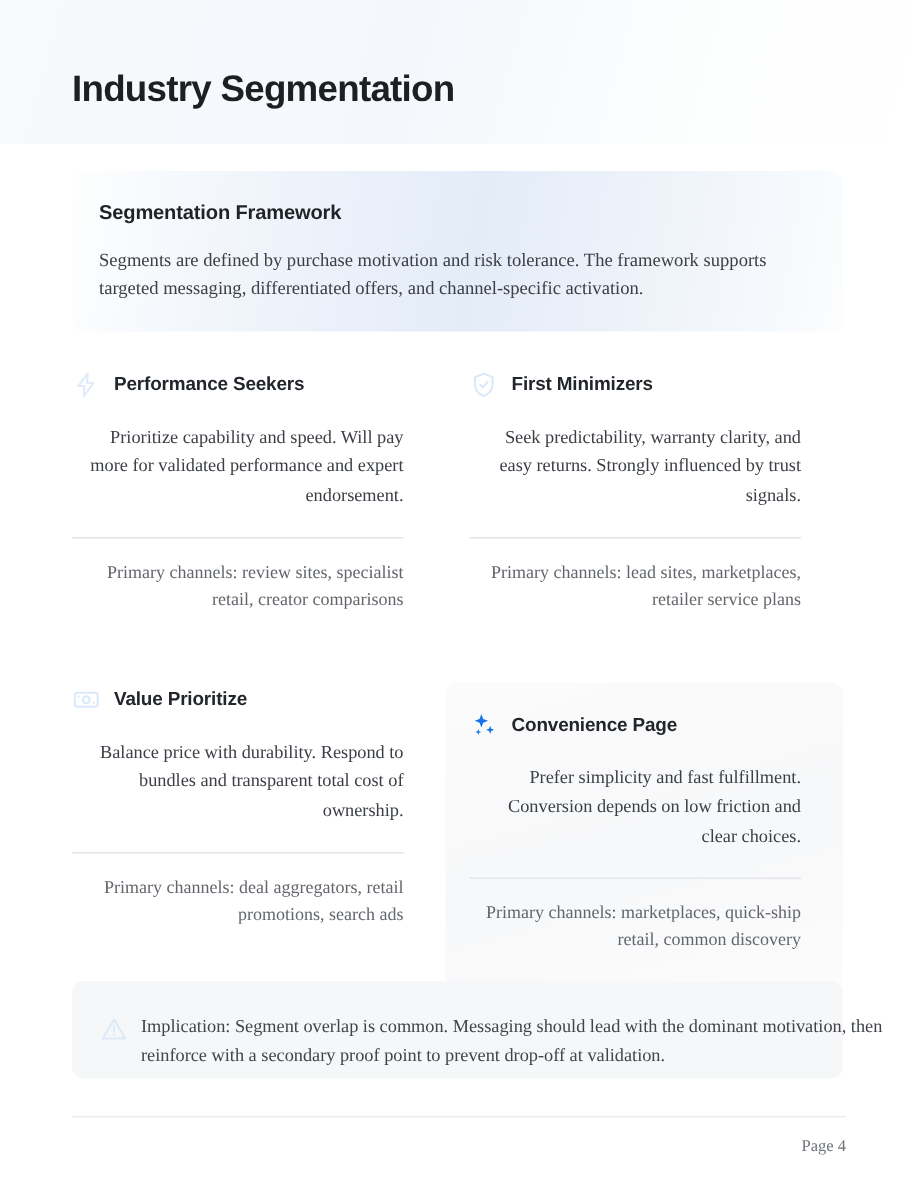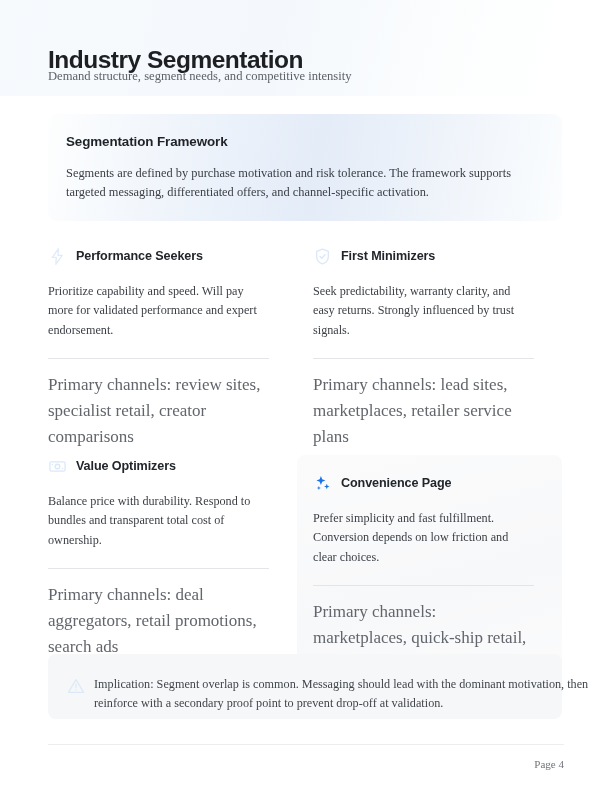--- a/index.html
+++ b/index.html
@@ -93,20 +93,21 @@
     position: absolute;
     left: 48px;
     top: 245px;
     width: 514px;
   }
 
   .card {
     position: absolute;
     width: 233px;
     box-sizing: border-box;
+    text-align: right;
   }
   .card.col-left  { left: 0px; }
   .card.col-right { left: 265px; }
   .card.row-top    { top: 0px; }
   .card.row-bottom { top: 210px; }
 
   .card.highlight {
     background: linear-gradient(165deg, #fbfbfc 0%, #f7f8f9 55%, #fcfcfd 100%);
     border-radius: 8px;
   }
@@ -150,21 +151,21 @@
   .card-divider {
     margin-top: 18px;
     width: 221px;
     height: 1px;
     background: #e3e5e8;
   }
 
   .card-channels {
     margin-top: 13px;
     font-family: "Liberation Serif", serif;
-    font-size: 17px;
+    font-size: 12px;
     color: #62666c;
     line-height: 1.53;
     width: 221px;
   }
 
   
   .implication {
     position: absolute;
     left: 48px;
     top: 654px;
@@ -215,21 +216,20 @@
   }
 </style>
 </head>
 <body>
 
 <div class="page">
 
   <div class="header-band"></div>
 
   <h1 class="page-title">Industry Segmentation</h1>
-  <div class="page-subtitle">Demand structure, segment needs, and competitive intensity</div>
 
   <section class="framework-box">
     <div class="framework-title">Segmentation Framework</div>
     <div class="framework-body">Segments are defined by purchase motivation and risk tolerance. The framework supports targeted messaging, differentiated offers, and channel-specific activation.</div>
   </section>
 
   <div class="cards">
 
     <article class="card col-left row-top">
       <div class="card-inner">
@@ -261,41 +261,41 @@
     </article>
 
     <article class="card col-left row-bottom">
       <div class="card-inner">
         <div class="card-head">
           <svg class="card-icon" viewBox="0 0 24 24">
             <rect x="2.4" y="6.2" width="19.2" height="11.6" rx="2" fill="none" stroke="#dbe8fa" stroke-width="1.7"></rect>
             <circle cx="12" cy="12" r="2.9" fill="none" stroke="#dbe8fa" stroke-width="1.7"></circle>
             <path d="M5.6 9.4v0.1M18.4 14.5v0.1" stroke="#dbe8fa" stroke-width="1.8" stroke-linecap="round"></path>
           </svg>
-          <div class="card-title">Value Optimizers</div>
+          <div class="card-title">Value Prioritize</div>
         </div>
         <div class="card-body">Balance price with durability. Respond to bundles and transparent total cost of ownership.</div>
         <div class="card-divider"></div>
         <div class="card-channels">Primary channels: deal aggregators, retail promotions, search ads</div>
       </div>
     </article>
 
     <article class="card highlight row-bottom">
       <div class="card-inner">
         <div class="card-head">
           <svg class="card-icon" viewBox="0 0 24 24">
             <path d="M10 2.6l1.55 4.1 4.1 1.55-4.1 1.55L10 13.9 8.45 9.8 4.35 8.25l4.1-1.55z" fill="#1a73e8"></path>
             <path d="M17.4 12.4l0.95 2.5 2.5 0.95-2.5 0.95-0.95 2.5-0.95-2.5-2.5-0.95 2.5-0.95z" fill="#1a73e8"></path>
             <path d="M7.4 15.1l0.7 1.85 1.85 0.7-1.85 0.7-0.7 1.85-0.7-1.85L4.85 17.65l1.85-0.7z" fill="#1a73e8"></path>
           </svg>
           <div class="card-title">Convenience Page</div>
         </div>
         <div class="card-body">Prefer simplicity and fast fulfillment. Conversion depends on low friction and clear choices.</div>
         <div class="card-divider"></div>
-        <div class="card-channels">Primary channels: marketplaces, quick-ship retail, social purchase</div>
+        <div class="card-channels">Primary channels: marketplaces, quick-ship retail, common discovery</div>
       </div>
     </article>
 
   </div>
 
   <aside class="implication">
     <svg class="impl-icon" viewBox="0 0 24 24">
       <path d="M12 3.6 1.9 20.4h20.2z" fill="none" stroke="#dde9f8" stroke-width="1.7" stroke-linejoin="round"></path>
       <path d="M12 9.6v4.4" stroke="#dde9f8" stroke-width="1.7" stroke-linecap="round"></path>
       <path d="M12 17.1v0.1" stroke="#dde9f8" stroke-width="1.9" stroke-linecap="round"></path>

